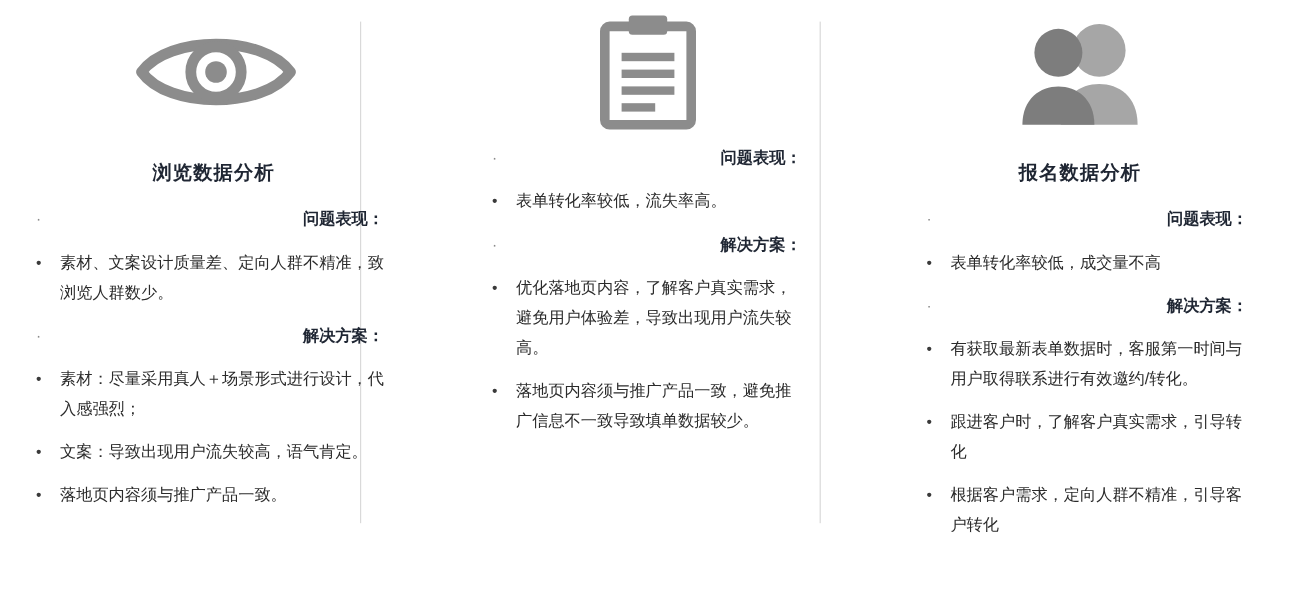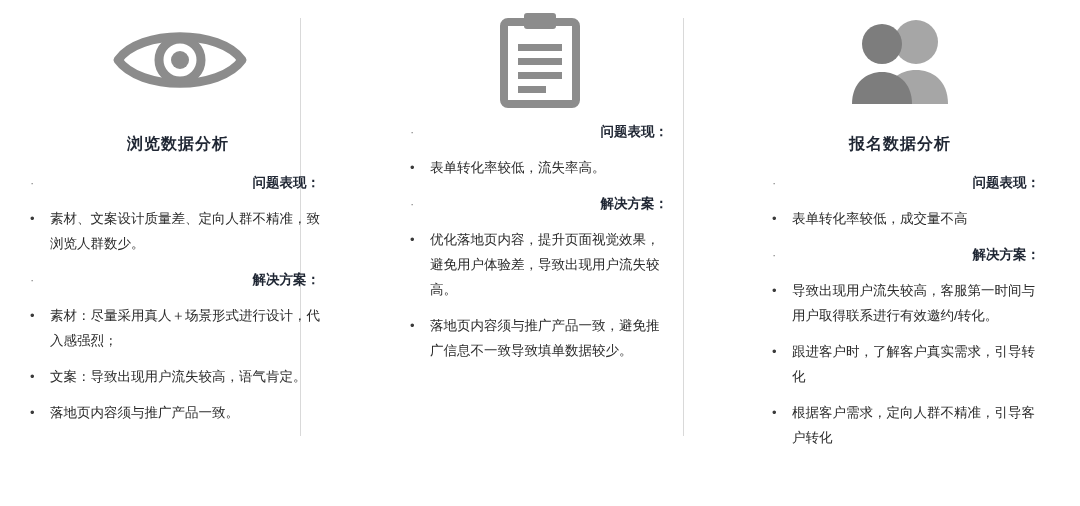--- a/index.html
+++ b/index.html
@@ -160,21 +160,21 @@
       <li class="bullet">
         <span class="marker">•</span>
         <span class="txt">表单转化率较低，流失率高。</span>
       </li>
       <li class="bullet heading">
         <span class="marker">·</span>
         <span class="txt">解决方案：</span>
       </li>
       <li class="bullet">
         <span class="marker">•</span>
-        <span class="txt">优化落地页内容，提升页面视觉效果，避免用户体验差，导致出现用户流失较高。</span>
+        <span class="txt">优化落地页内容，了解客户真实需求，避免用户体验差，导致出现用户流失较高。</span>
       </li>
       <li class="bullet">
         <span class="marker">•</span>
         <span class="txt">落地页内容须与推广产品一致，避免推广信息不一致导致填单数据较少。</span>
       </li>
     </ul>
   </section>
 
   <section class="column col-3">
     <div class="icon-wrap">
@@ -194,21 +194,21 @@
       <li class="bullet">
         <span class="marker">•</span>
         <span class="txt">表单转化率较低，成交量不高</span>
       </li>
       <li class="bullet heading">
         <span class="marker">·</span>
         <span class="txt">解决方案：</span>
       </li>
       <li class="bullet">
         <span class="marker">•</span>
-        <span class="txt">导致出现用户流失较高，客服第一时间与用户取得联系进行有效邀约/转化。</span>
+        <span class="txt">有获取最新表单数据时，客服第一时间与用户取得联系进行有效邀约/转化。</span>
       </li>
       <li class="bullet">
         <span class="marker">•</span>
         <span class="txt">跟进客户时，了解客户真实需求，引导转化</span>
       </li>
       <li class="bullet">
         <span class="marker">•</span>
         <span class="txt">根据客户需求，定向人群不精准，引导客户转化</span>
       </li>
     </ul>

